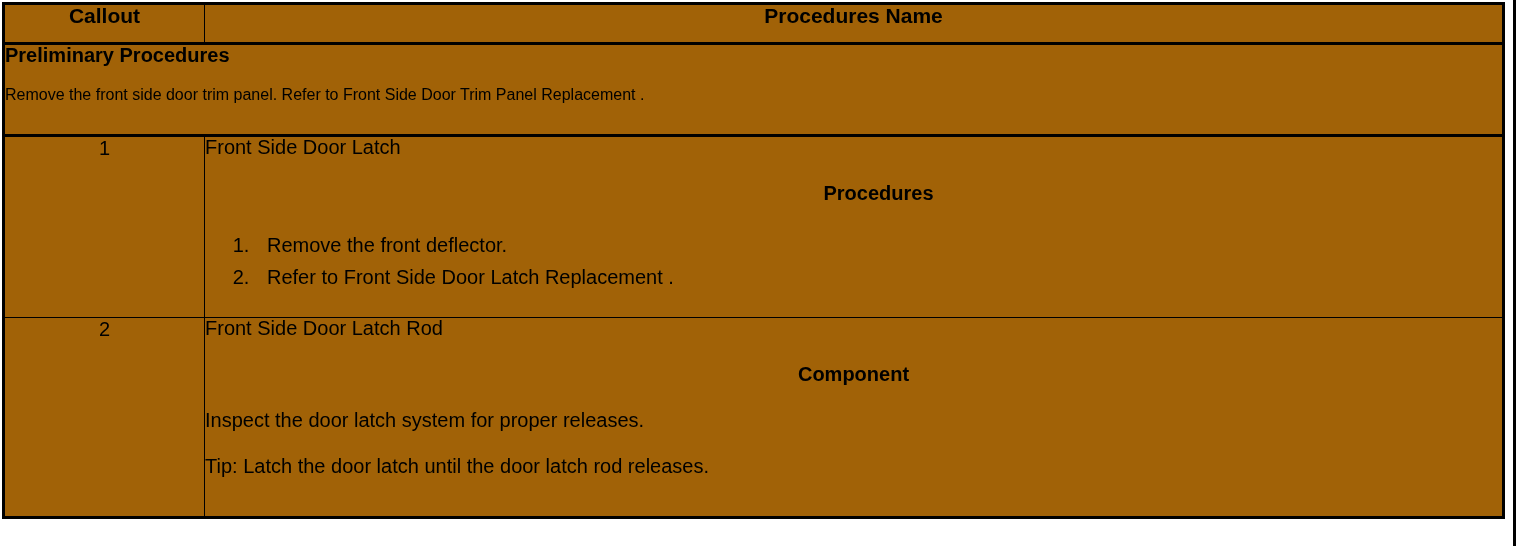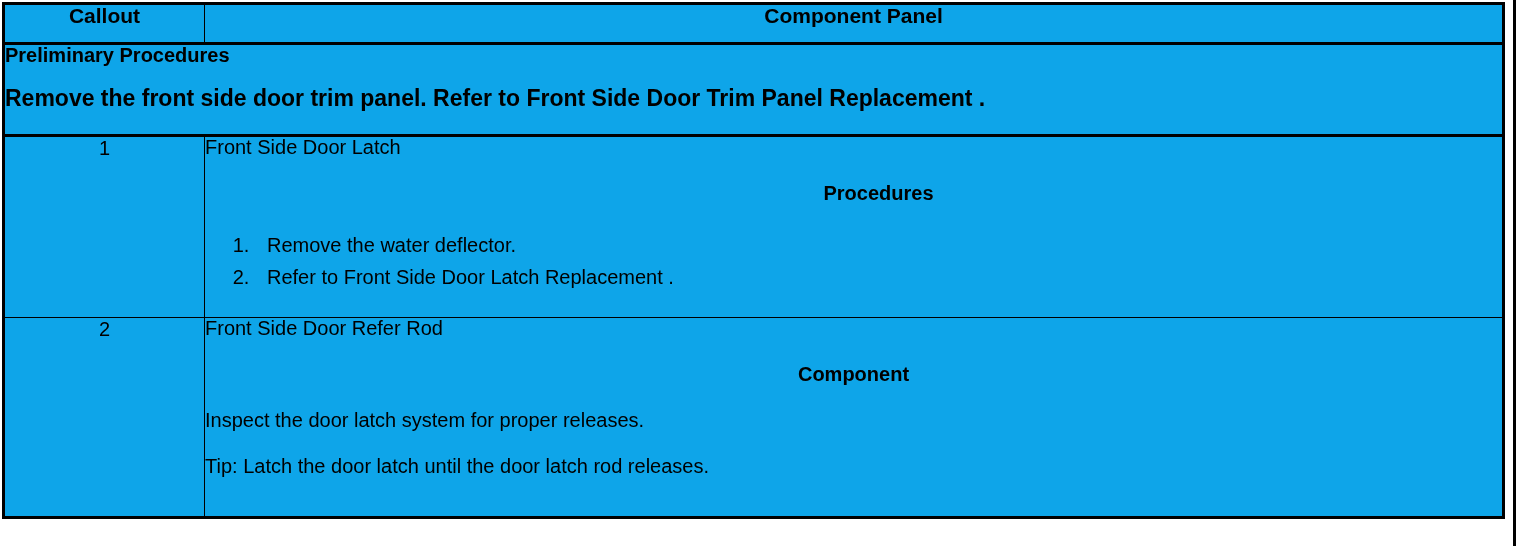--- a/index.html
+++ b/index.html
@@ -40,21 +40,21 @@
     width: 1503px;
     border-collapse: collapse;
     table-layout: fixed;
     background: #ffffff;
   }
   .comp-table td,
   .comp-table th {
     border: 1px solid #000000;
     vertical-align: top;
     padding: 0;
-    background: #0ea5e9;
+    background: #a16207;
   }
 
   
   .comp-table {
     border: 3px solid #000000;
   }
 
   .col-callout { width: 201px; }
 
   
@@ -77,22 +77,22 @@
     line-height: 1.0;
     margin-left: 20px;
   }
   .prelim-title {
     font-weight: bold;
     font-size: 20px;
     margin: 0 0 0 0;
     padding-bottom: 22px;
   }
   .prelim-body {
-    font-weight: bold;
-    font-size: 23px;
+    font-weight: normal;
+    font-size: 16px;
     padding-bottom: 4px;
   }
 
   
   .callout-cell {
     text-align: center;
     vertical-align: middle;
     font-size: 20px;
     border-right: 1px solid #000000;
   }
@@ -147,46 +147,46 @@
 
   <table class="comp-table">
     <colgroup>
       <col class="col-callout">
       <col>
     </colgroup>
     <tbody>
 
       <tr class="row-header">
         <th class="hdr-cell hdr-callout">Callout</th>
-        <th class="hdr-cell">Component Panel</th>
+        <th class="hdr-cell">Procedures Name</th>
       </tr>
 
       <tr class="row-prelim">
         <td class="prelim-cell" colspan="2">
           <div class="prelim-title">Preliminary Procedures</div>
           <div class="prelim-body">Remove the front side door trim panel. Refer to Front Side Door Trim Panel Replacement .</div>
         </td>
       </tr>
 
       <tr class="row-1">
         <td class="callout-cell">1</td>
         <td class="content-cell">
           <div class="comp-name">Front Side Door Latch</div>
           <div class="sub-heading indented">Procedures</div>
           <ol class="proc-list">
-            <li>Remove the water deflector.</li>
+            <li>Remove the front deflector.</li>
             <li>Refer to Front Side Door Latch Replacement .</li>
           </ol>
         </td>
       </tr>
 
       <tr class="row-2">
         <td class="callout-cell">2</td>
         <td class="content-cell">
-          <div class="comp-name">Front Side Door Refer Rod</div>
+          <div class="comp-name">Front Side Door Latch Rod</div>
           <div class="sub-heading">Component</div>
           <div class="para">Inspect the door latch system for proper releases.</div>
           <div class="para"><span class="tip-label">Tip:</span><span> Latch the door latch until the door latch rod releases.</span></div>
         </td>
       </tr>
 
     </tbody>
   </table>
 
   <div class="page-edge-rule"></div>

